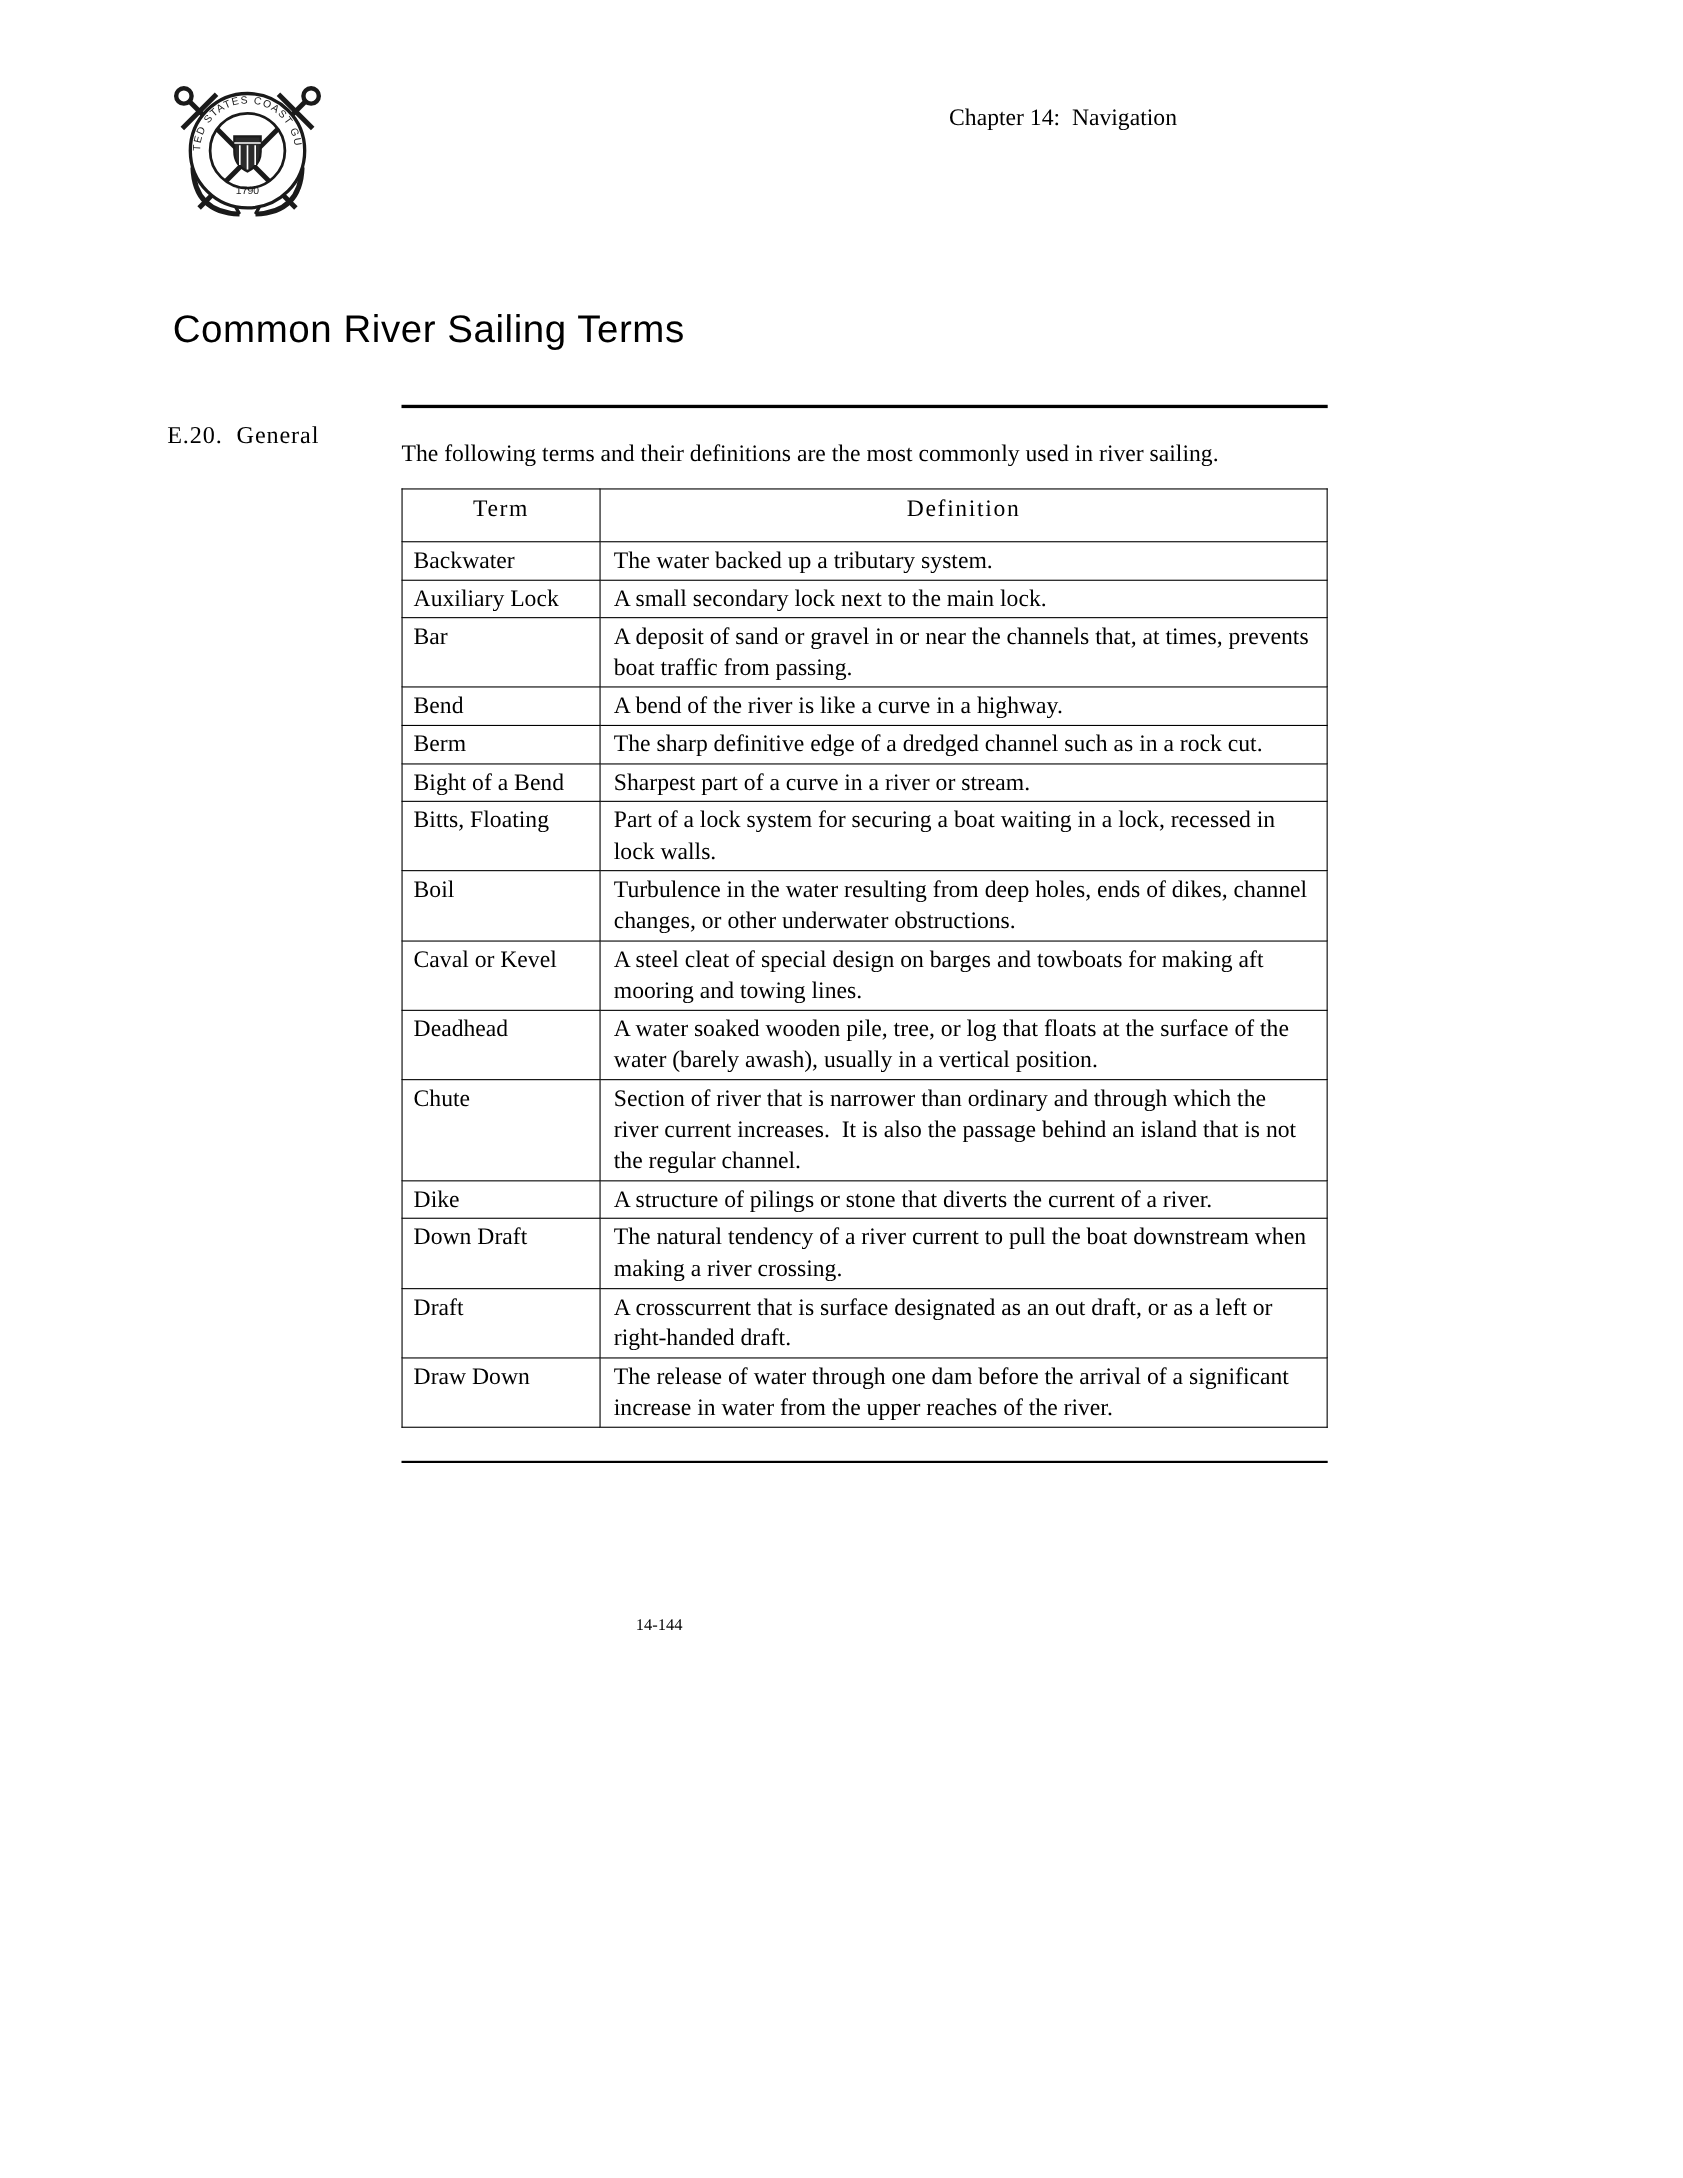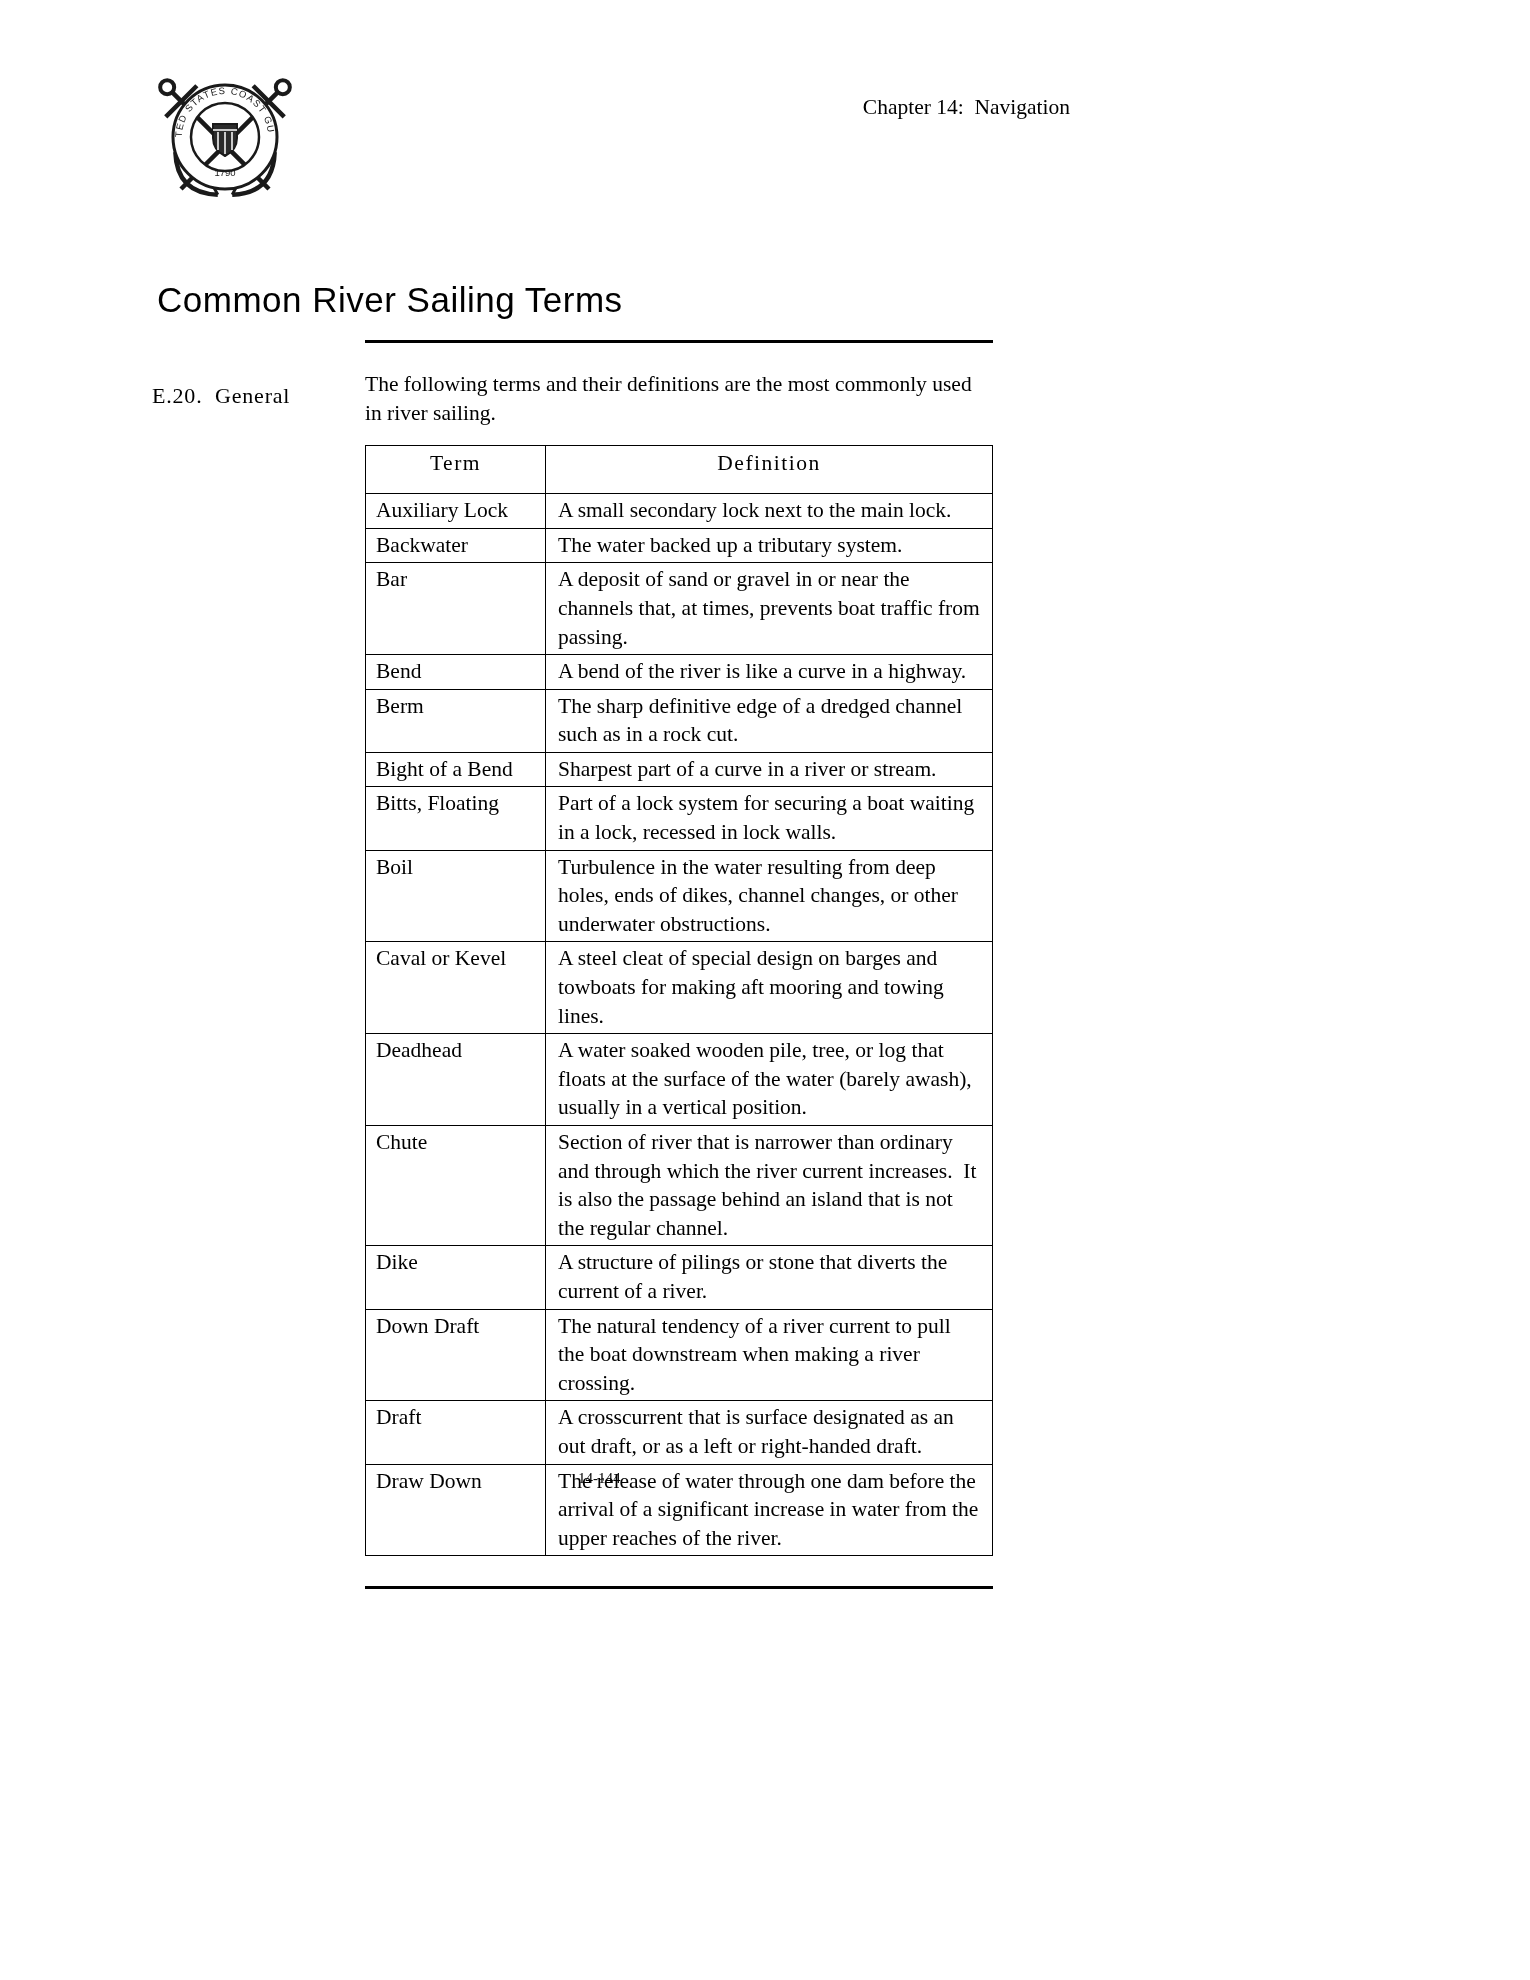--- a/index.html
+++ b/index.html
@@ -45,22 +45,22 @@
     left: 152px;
     top: 383px;
     font-size: 22px;
     letter-spacing: 0.8px;
     white-space: pre-wrap;
   }
 
   .content-col {
     position: absolute;
     left: 365px;
-    top: 340px;
-    width: 628px;
+    top: 368px;
+    width: 842px;
   }
 
   .rule {
     border: none;
     height: 2.5px;
     background: #000;
   }
   .rule-top { margin-bottom: 27px; }
   .rule-bottom { margin-top: 30px; }
 
@@ -157,28 +157,28 @@
         <col>
       </colgroup>
       <thead>
         <tr>
           <th>Term</th>
           <th>Definition</th>
         </tr>
       </thead>
       <tbody>
           <tr>
+            <td class="term-cell">Backwater</td>
+            <td class="def-cell">The water backed up a tributary system.</td>
+          </tr>
+          <tr>
             <td class="term-cell">Auxiliary Lock</td>
             <td class="def-cell">A small secondary lock next to the main lock.</td>
           </tr>
           <tr>
-            <td class="term-cell">Backwater</td>
-            <td class="def-cell">The water backed up a tributary system.</td>
-          </tr>
-          <tr>
             <td class="term-cell">Bar</td>
             <td class="def-cell">A deposit of sand or gravel in or near the channels that, at times, prevents boat traffic from passing.</td>
           </tr>
           <tr>
             <td class="term-cell">Bend</td>
             <td class="def-cell">A bend of the river is like a curve in a highway.</td>
           </tr>
           <tr>
             <td class="term-cell">Berm</td>
             <td class="def-cell">The sharp definitive edge of a dredged channel such as in a rock cut.</td>

